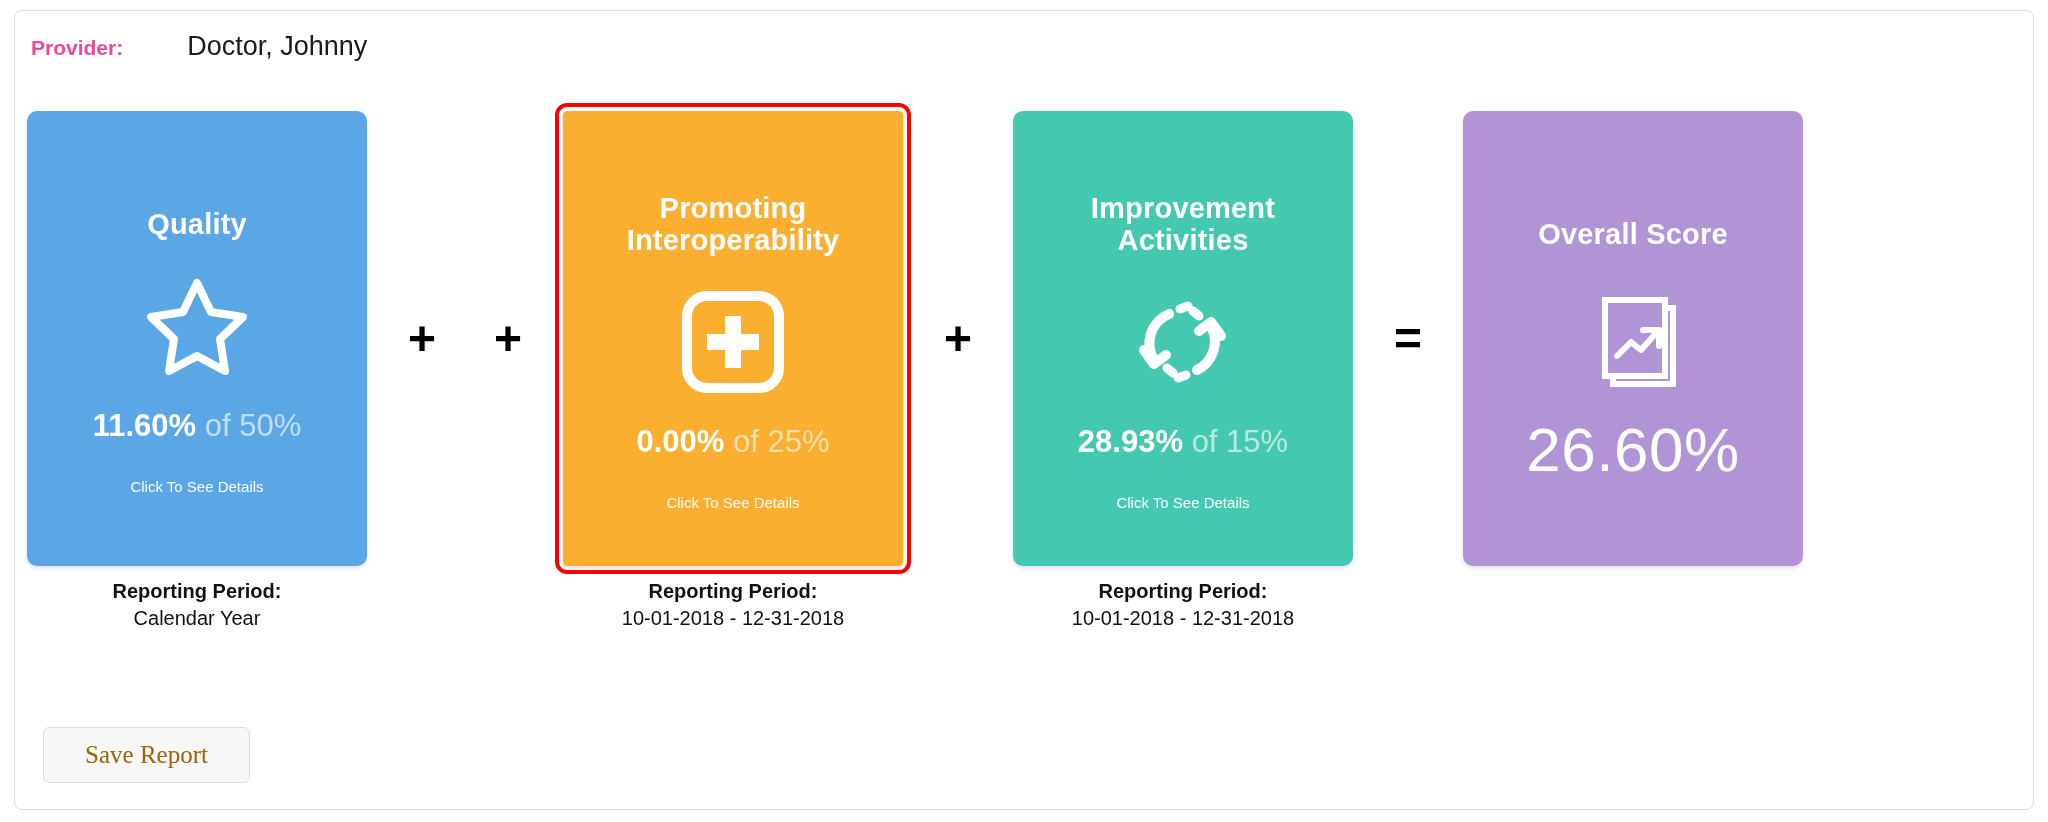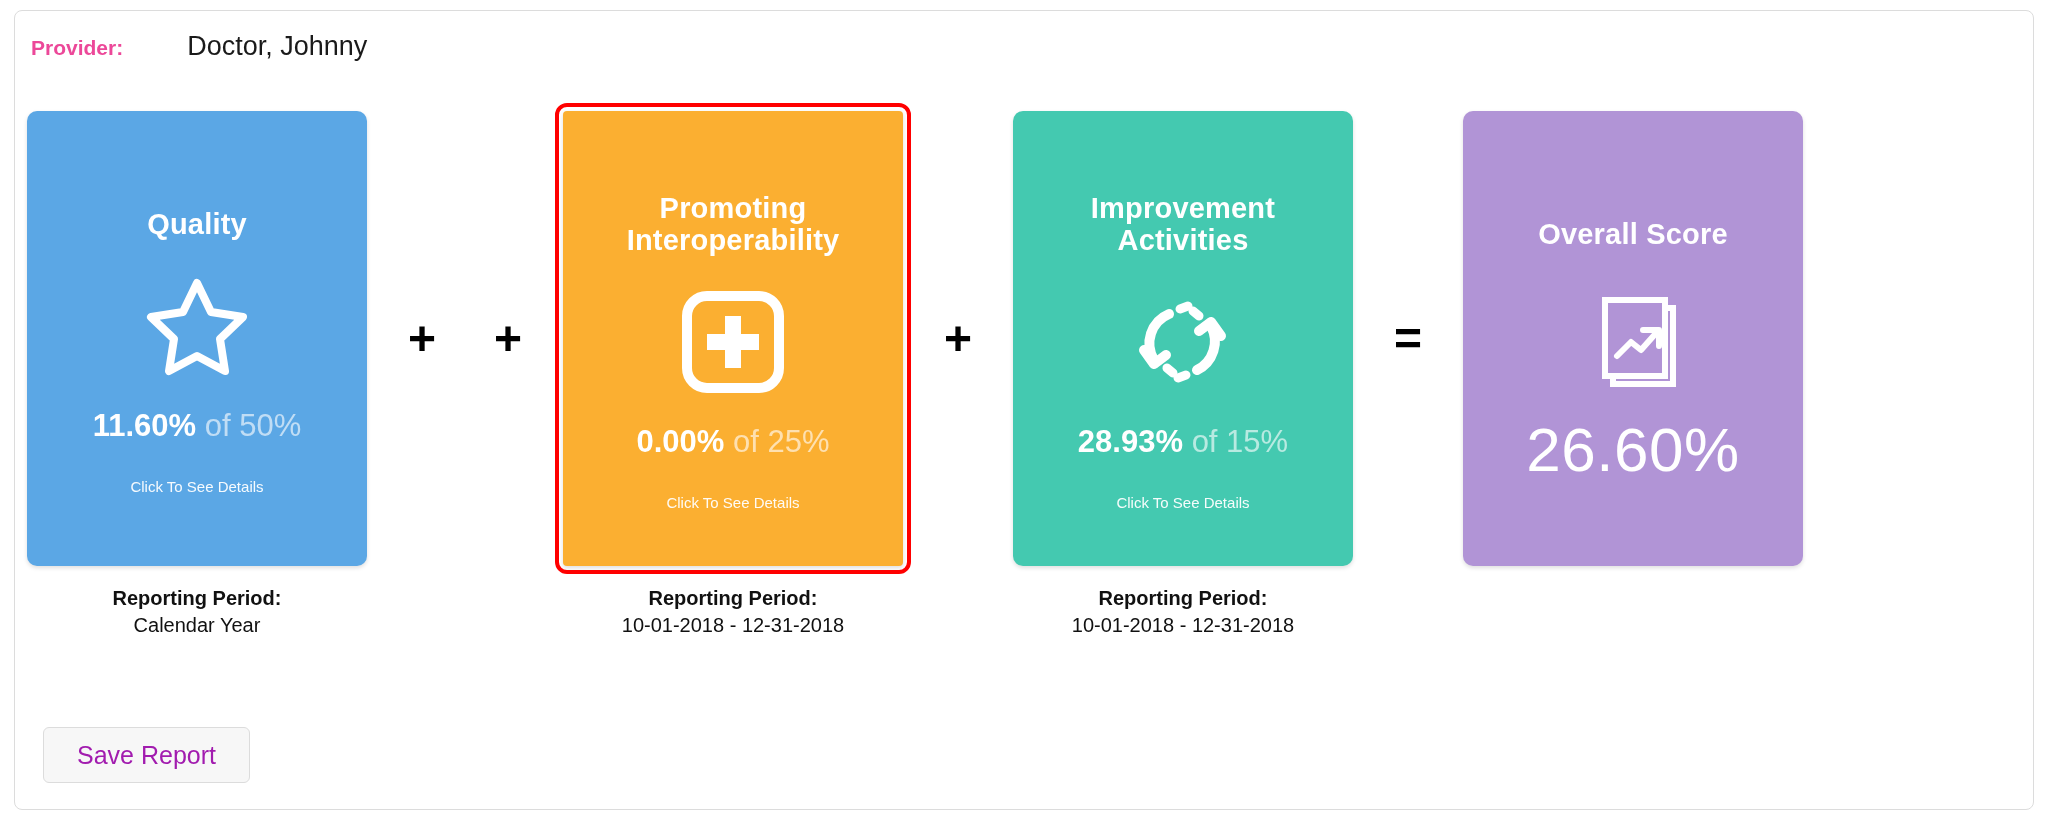--- a/index.html
+++ b/index.html
@@ -112,21 +112,21 @@
 
   .big-score {
     margin-top: 18px;
     font-size: 62px;
     font-weight: normal;
     color: #ffffff;
     letter-spacing: .5px;
   }
 
   .period {
-    margin-top: 19px;
+    margin-top: 12px;
     text-align: center;
     color: #111111;
     line-height: 1.35;
   }
   .period .p-label { font-size: 20px; font-weight: bold; display: block; }
   .period .p-value { font-size: 20px; font-weight: normal; display: block; }
 
   .operator {
     width: 86px;
     flex: 0 0 86px;
@@ -143,23 +143,23 @@
   
   .save-btn {
     position: absolute;
     left: 28px;
     top: 716px;
     width: 207px;
     height: 56px;
     background: #f7f7f7;
     border: 1px solid #dcdcdc;
     border-radius: 6px;
-    color: #a21caf;
+    color: #a16207;
     font-size: 25px;
-    font-family: Liberation Sans, sans-serif;
+    font-family: Liberation Serif, serif;
     cursor: default;
   }
 
   svg { display: block; }
 </style>
 </head>
 <body>
 
 <div class="panel">
 

